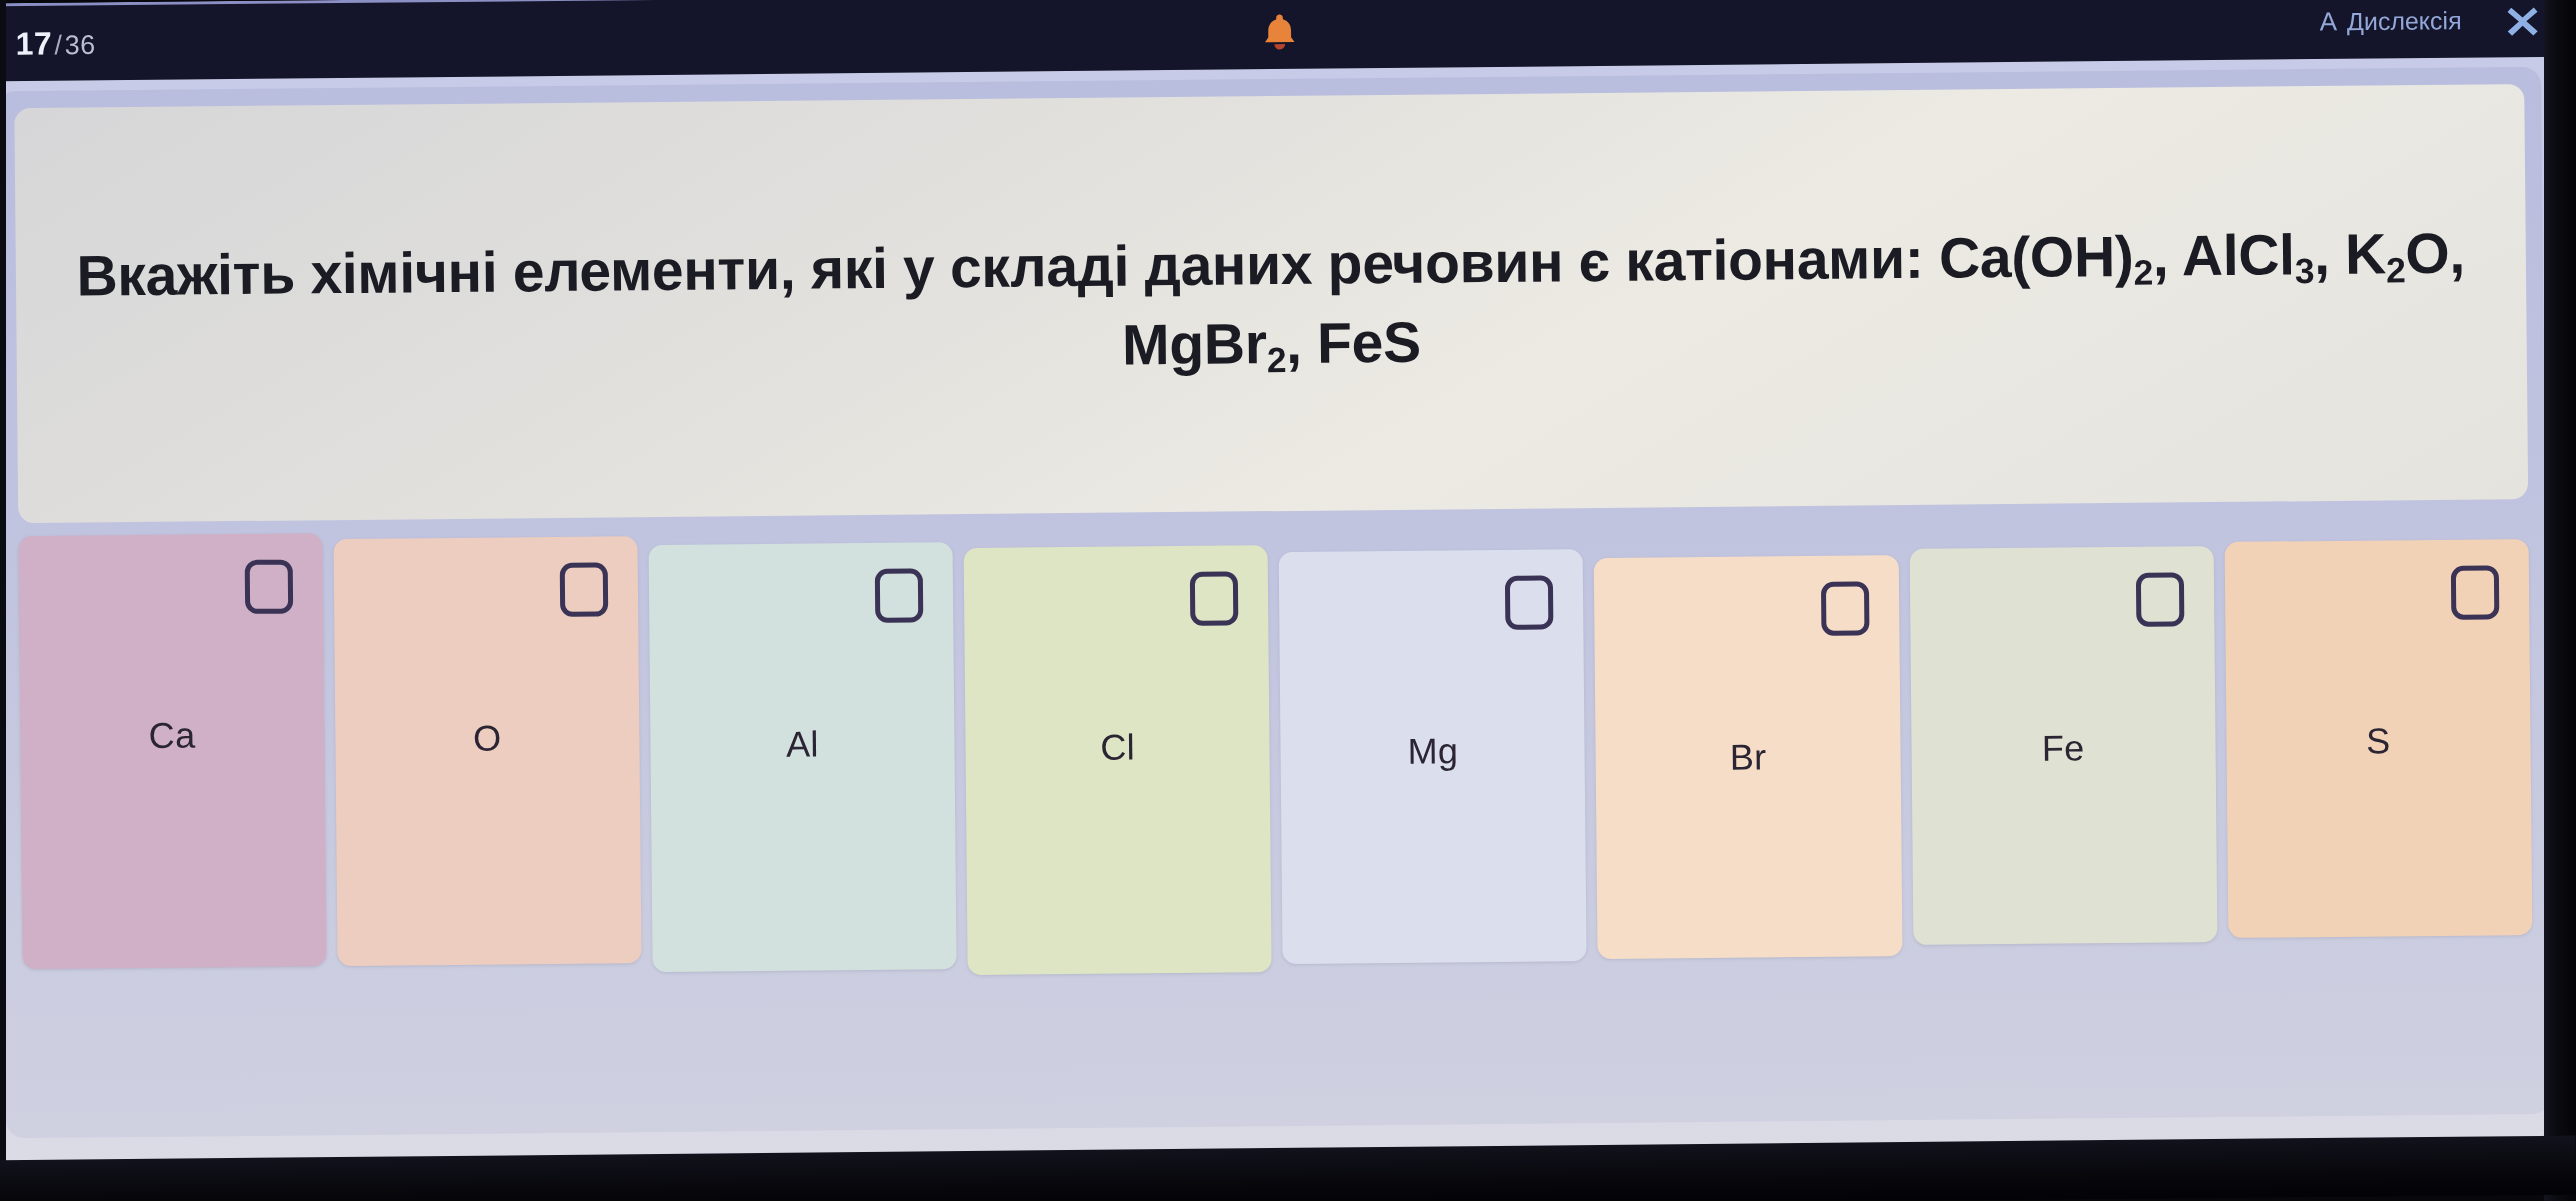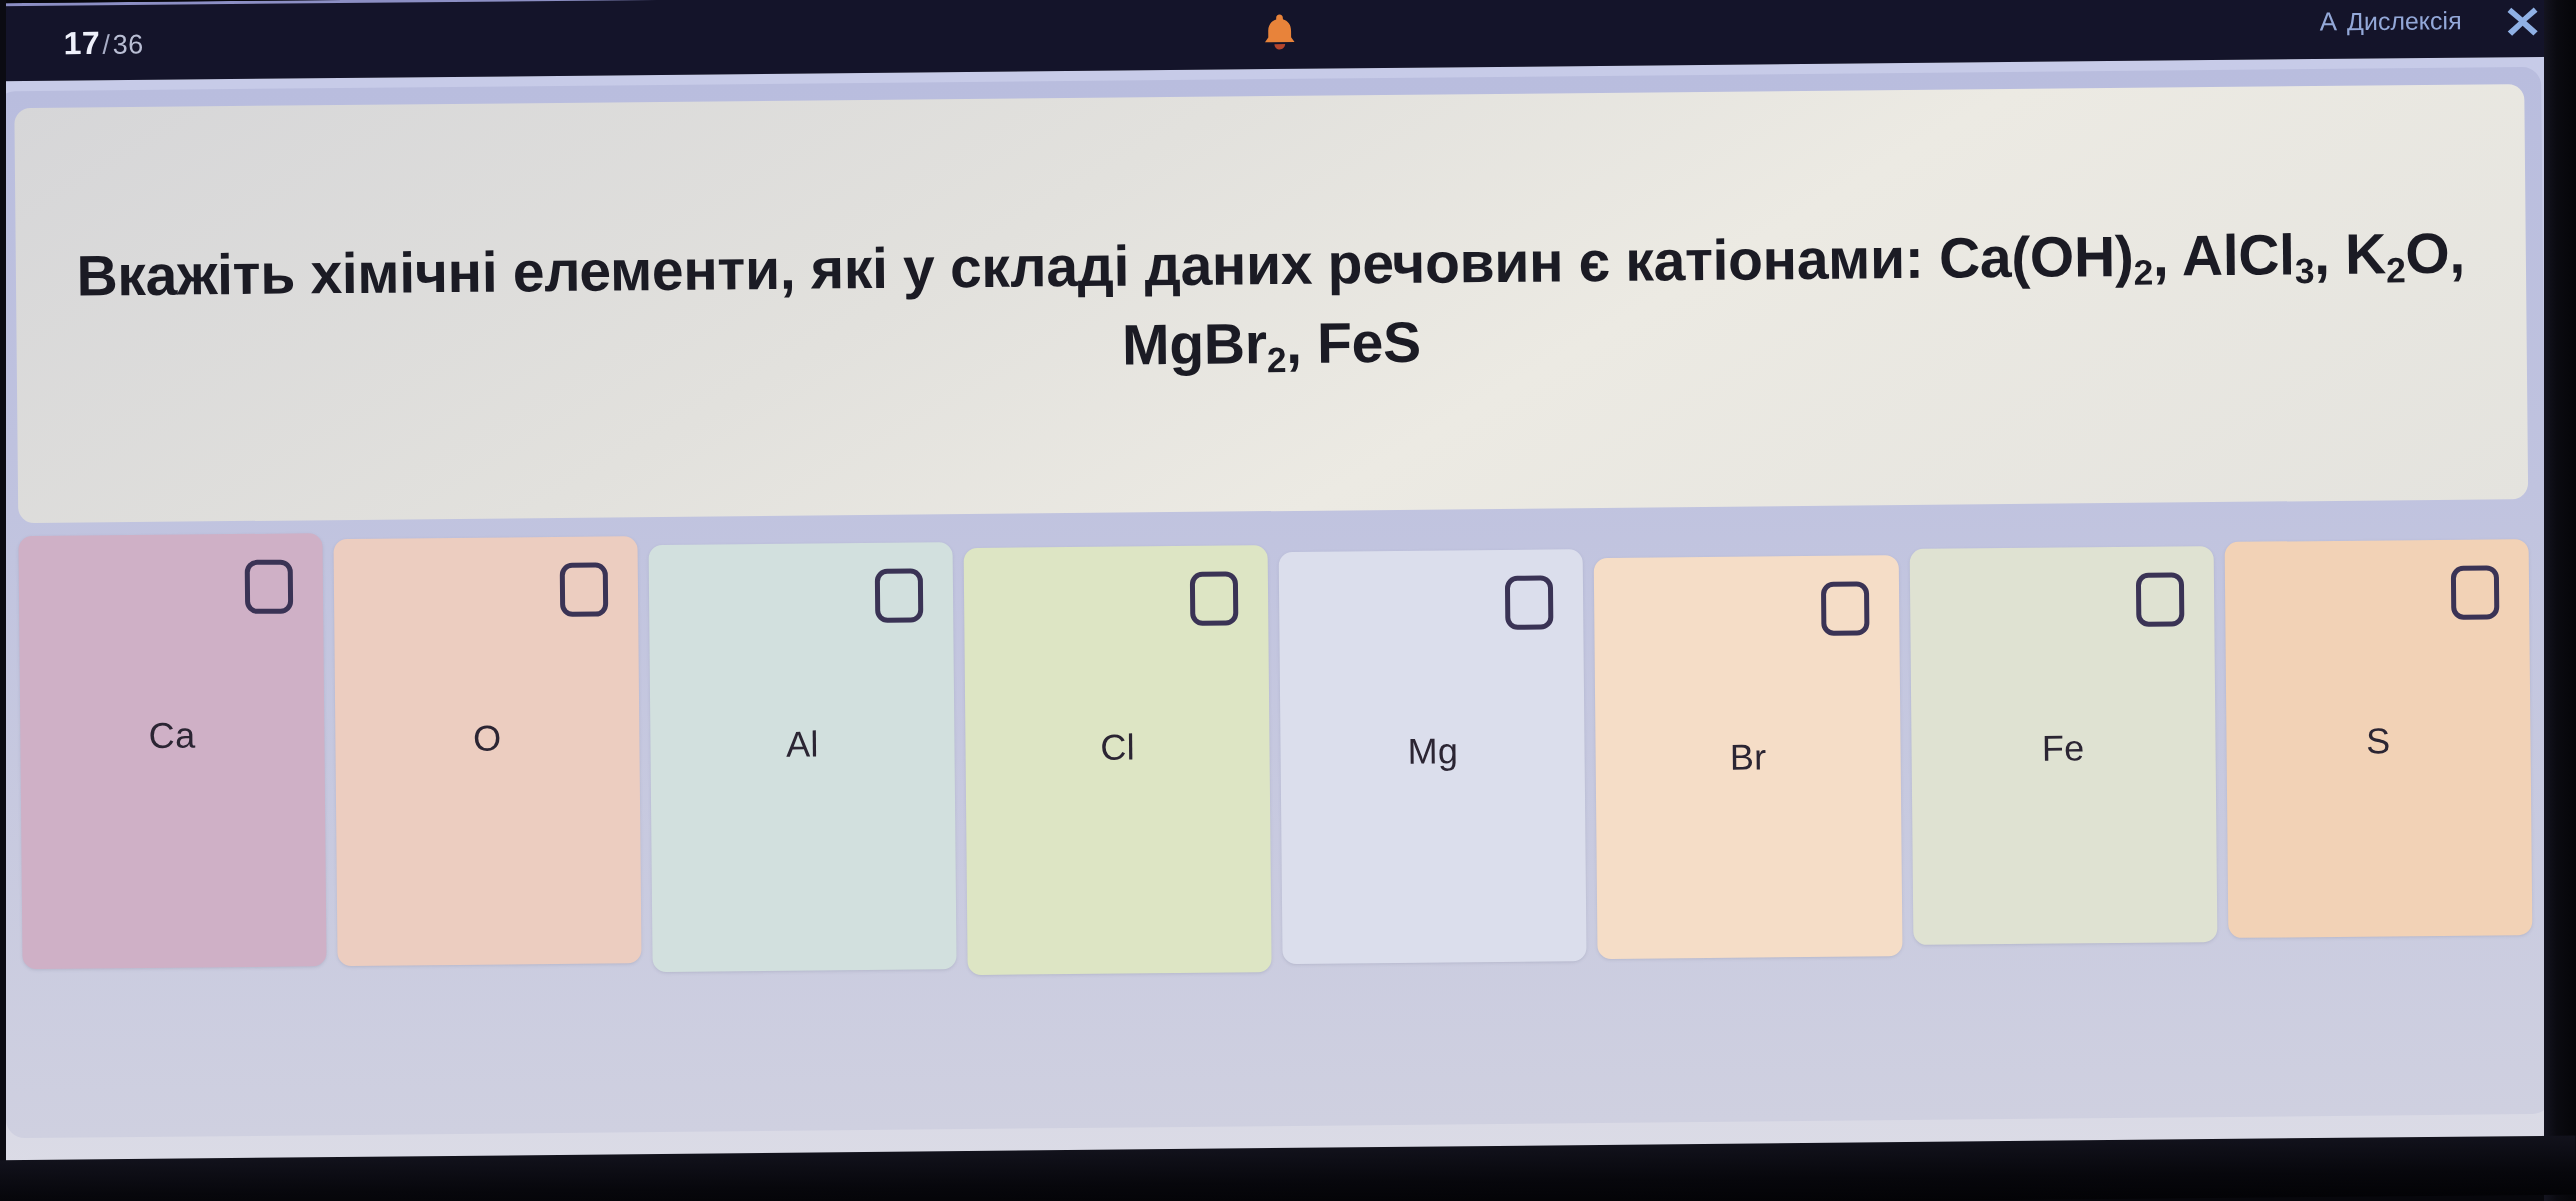--- a/index.html
+++ b/index.html
@@ -47,21 +47,20 @@
   }
   #page-counter {
     position: absolute;
     left: 37px;
     top: 50%;
     transform: translateY(-50%);
     font-size: 28.5px;
     color: #cfd3e6;
     letter-spacing: 0.3px;
     white-space: nowrap;
-    margin-left: 48px;
   }
   #page-counter .cur {
     font-weight: bold;
     font-size: 32px;
     color: #eef0fa;
   }
   #page-counter .sep { color: #a8adc6; margin: 0 2.5px; font-size: 27px;}
   #page-counter .tot { color: #b9bed4; font-size: 27px;}
 
   #bell-icon {

